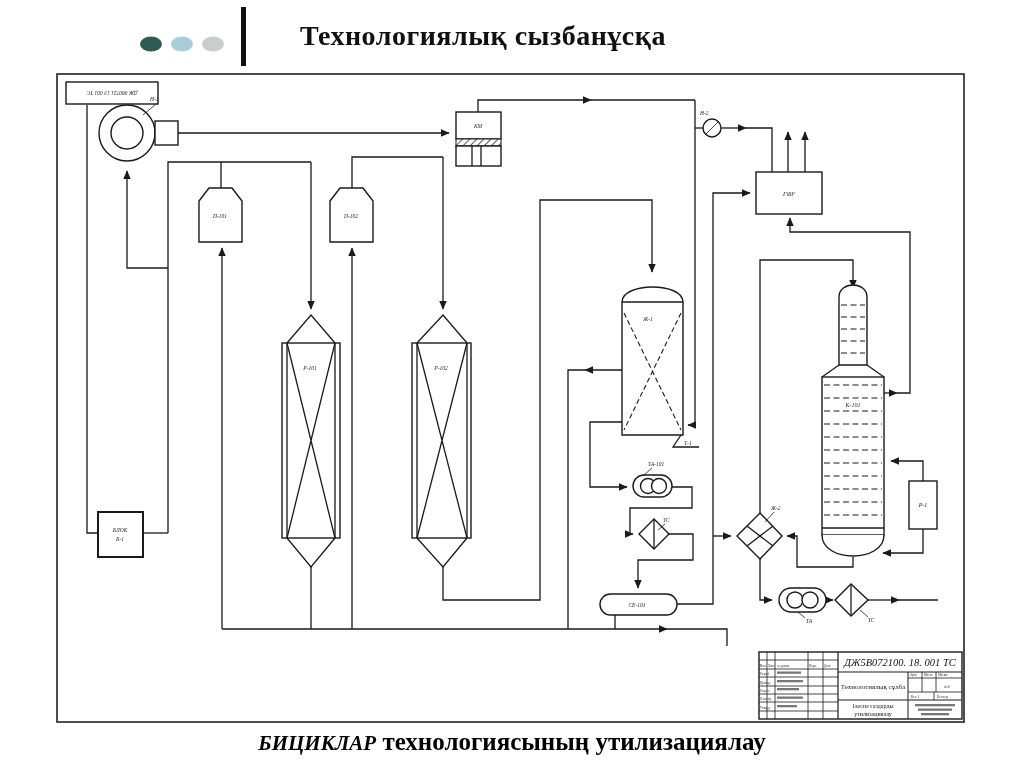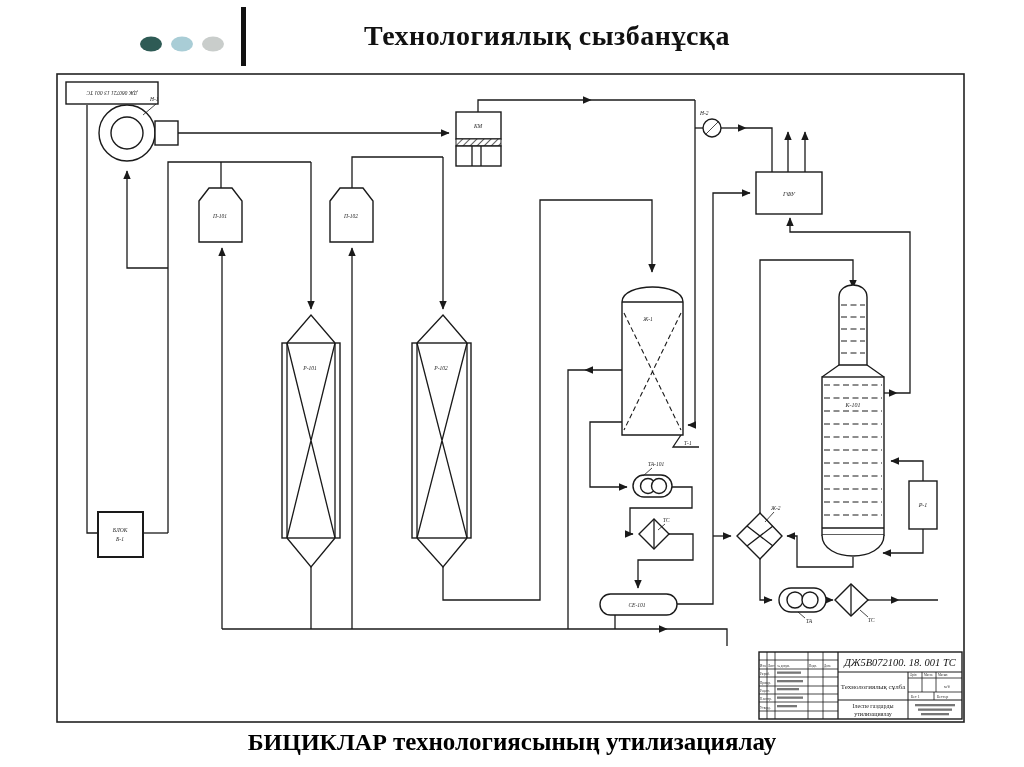--- a/index.html
+++ b/index.html
@@ -1,22 +1,22 @@
 <!DOCTYPE html>
 <html><head>
 <meta charset="utf-8">
 <style>
   html,body{margin:0;padding:0;background:#fff;}
   body{width:1024px;height:767px;position:relative;overflow:hidden;
        font-family:"Liberation Serif",serif;}
   .slide-title{position:absolute;left:300px;top:20px;width:430px;
-       font-size:28px;font-weight:bold;color:#111;letter-spacing:.5px;text-align:right;}
+       font-size:28px;font-weight:bold;color:#111;letter-spacing:.5px;}
   .caption{position:absolute;left:0;top:728px;width:1024px;text-align:center;
        font-weight:bold;color:#000;font-size:25px;}
-  .caption .w1{font-size:24px;}
+  .caption .w1{font-size:21px;font-style:italic;}
   svg text{font-family:"Liberation Serif",serif;}
   .ln{fill:none;stroke:#1a1a1a;stroke-width:1.3;}
   .eq{fill:#fff;stroke:#1a1a1a;stroke-width:1.4;}
   .thin{fill:none;stroke:#1a1a1a;stroke-width:.8;}
   .tray{fill:none;stroke:#1a1a1a;stroke-width:1;stroke-dasharray:6,3.5;}
   .xdash{fill:none;stroke:#1a1a1a;stroke-width:1.1;stroke-dasharray:5,3;}
   .lbl{font-style:italic;font-size:5.5px;fill:#222;}
   .lbl6{font-style:italic;font-size:6px;fill:#222;}
   .tb{font-size:3.2px;fill:#333;}
   .tb4{font-size:4px;fill:#333;}

